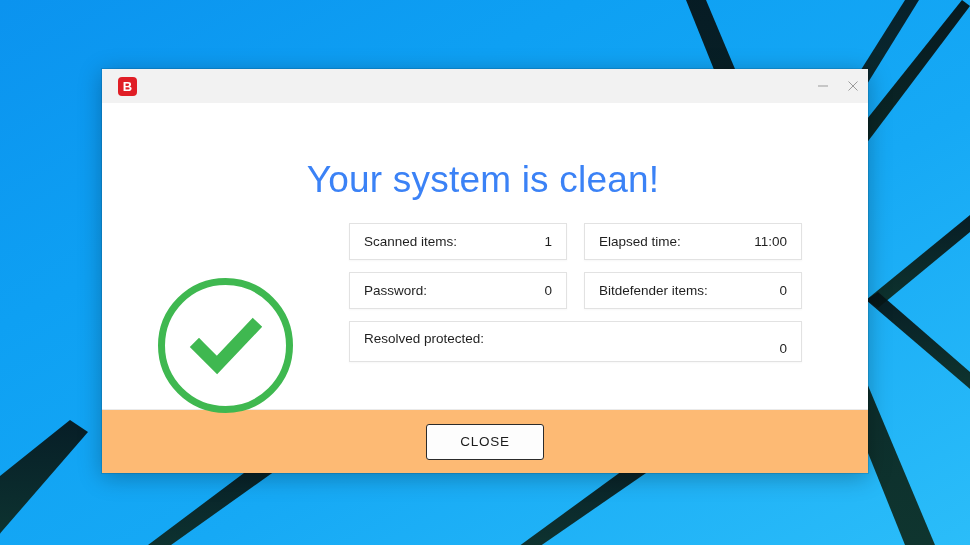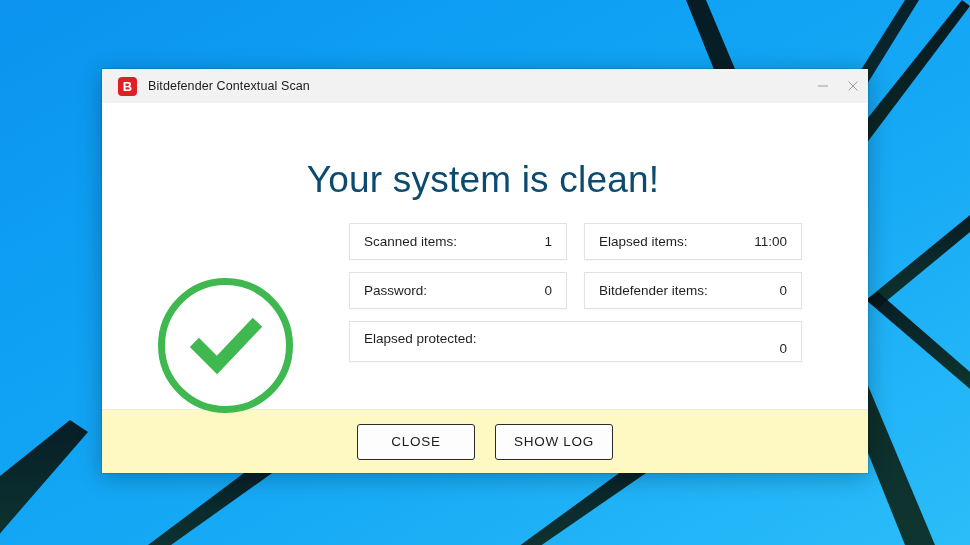--- a/index.html
+++ b/index.html
@@ -96,21 +96,21 @@
     background: #ffffff;
   }
 
   #headline {
     position: absolute;
     left: 0;
     right: 4px;
     top: 56px;
     text-align: center;
     font-size: 37px;
-    color: #0c4a6e;
+    color: #3b82f6;
     font-weight: 400;
     letter-spacing: 0.2px;
     font-family: "Liberation Sans", sans-serif;
   }
 
   #check-badge {
     position: absolute;
     left: 55px;
     top: 174px;
     width: 137px;
@@ -164,21 +164,21 @@
     position: absolute;
     right: 14px;
     bottom: 5px;
     margin-left: 0;
   }
 
   
   #footer {
     flex: 0 0 auto;
     height: 64px;
-    background: #fef9c3;
+    background: #fdba74;
     border-top: 1px solid #eaeaea;
     display: flex;
     align-items: center;
     justify-content: center;
     gap: 20px;
   }
 
   .action-btn {
     min-width: 118px;
     height: 36px;
@@ -225,21 +225,20 @@
     <polygon points="150,560 128,560 268,455 282,466" fill="url(#beamGrad)" opacity="0.92"></polygon>
     <polygon points="520,560 500,560 648,452 662,462" fill="url(#beamGrad)" opacity="0.92"></polygon>
     <polygon points="1030,560 1008,560 1152,452 1166,462" fill="url(#beamGrad)" opacity="0.92"></polygon>
     <polygon points="1038,545 1020,545 1160,440 1172,450" fill="url(#beamGrad)" opacity="0.9"></polygon>
   </svg>
 
   <div id="window">
 
     <div id="titlebar">
       <div class="app-icon">B</div>
-      <div class="title-text">Bitdefender Contextual Scan</div>
 
       <div class="win-controls">
         <div class="win-btn">
           <svg width="12" height="12" viewBox="0 0 12 12">
             <line x1="1" y1="6" x2="11" y2="6" stroke="#9b9b9b" stroke-width="1"></line>
           </svg>
         </div>
         <div class="win-btn">
           <svg width="12" height="12" viewBox="0 0 12 12">
             <line x1="1.5" y1="1.5" x2="10.5" y2="10.5" stroke="#9b9b9b" stroke-width="1"></line>
@@ -261,45 +260,44 @@
       </div>
 
       <div id="stats">
 
         <div class="stat-row">
           <div class="stat-box">
             <span class="stat-label">Scanned items:</span>
             <span class="stat-value">1</span>
           </div>
           <div class="stat-box">
-            <span class="stat-label">Elapsed items:</span>
+            <span class="stat-label">Elapsed time:</span>
             <span class="stat-value">11:00</span>
           </div>
         </div>
 
         <div class="stat-row">
           <div class="stat-box">
             <span class="stat-label">Password:</span>
             <span class="stat-value">0</span>
           </div>
           <div class="stat-box">
             <span class="stat-label">Bitdefender items:</span>
             <span class="stat-value">0</span>
           </div>
         </div>
 
         <div class="stat-row">
           <div class="stat-box wide">
-            <span class="stat-label">Elapsed protected:</span>
+            <span class="stat-label">Resolved protected:</span>
             <span class="stat-value">0</span>
           </div>
         </div>
 
       </div>
     </div>
 
     <div id="footer">
       <button class="action-btn">CLOSE</button>
-      <button class="action-btn">SHOW LOG</button>
     </div>
 
   </div>
 </div>
 
 </body></html>

